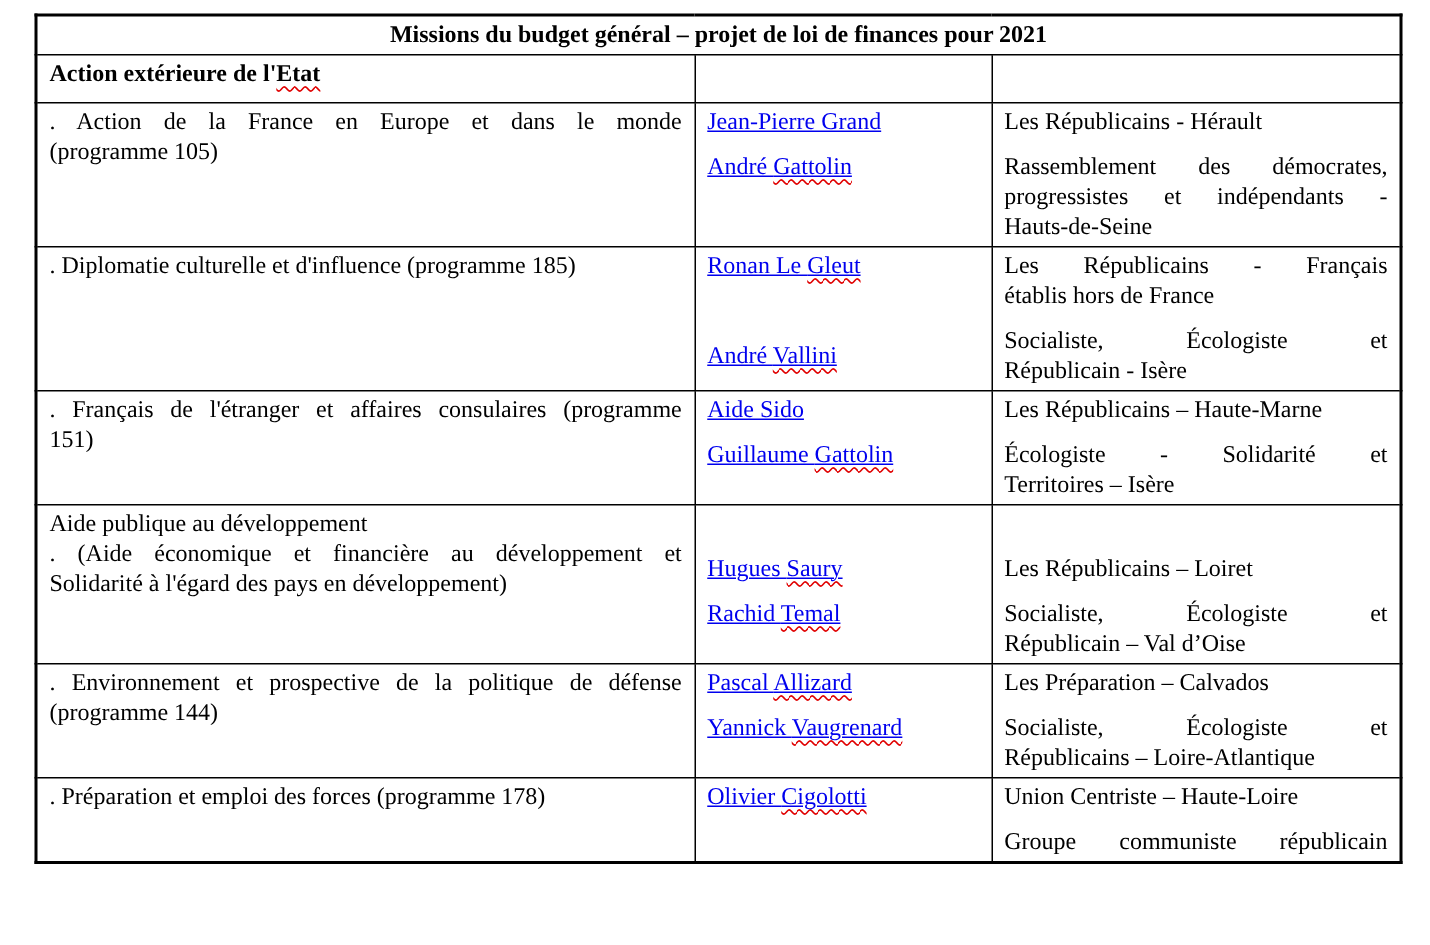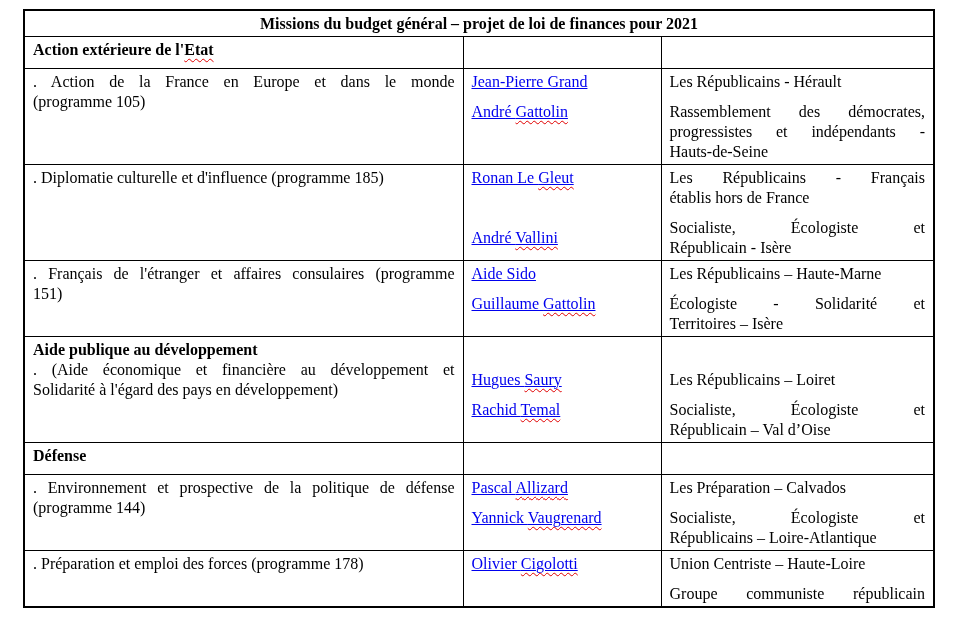--- a/index.html
+++ b/index.html
@@ -28,21 +28,21 @@
   td.title-cell{
     text-align:center;font-weight:bold;font-size:16px;
     padding:2px 8px 1px 8px;line-height:20px;
   }
   tr.section-row td{height:24px;padding-top:4px;padding-bottom:3px;}
   td.section-cell{font-weight:bold;}
   .para{margin:0 0 10px 0;line-height:20px;}
   .para:last-child{margin-bottom:0;}
   .line{line-height:20px;}
   .line.stretch{text-align:justify;text-align-last:justify;}
-  .hdr{font-weight:bold;line-height:20px;}
+  .hdr{font-weight:normal;line-height:20px;}
   .spacer{line-height:20px;}
   a.rapporteur{
     color:var(--link);
     text-decoration:underline;
     text-decoration-thickness:1px;
   }
   .sq{
     text-decoration-line:underline;
     text-decoration-style:wavy;
     text-decoration-color:var(--squiggle);
@@ -151,25 +151,20 @@
             <div class="para spacer">&nbsp;</div>
             <div class="para">
               <div class="line">Les Républicains – Loiret</div>
             </div>
             <div class="para">
               <div class="line stretch">Socialiste, Écologiste et</div>
               <div class="line">Républicain – Val d’Oise</div>
             </div>
           </td>
         </tr>
-        <tr class="section-row">
-          <td class="section-cell">Défense</td>
-          <td></td>
-          <td></td>
-        </tr>
         <tr class="data-row">
           <td>
             <div class="para">
               <div class="line stretch">. Environnement et prospective de la politique de défense</div>
               <div class="line">(programme 144)</div>
             </div>
           </td>
           <td>
             <div class="para"><a class="rapporteur" href="#">Pascal <span class="sq">Allizard</span></a></div>
             <div class="para"><a class="rapporteur" href="#">Yannick <span class="sq">Vaugrenard</span></a></div>

